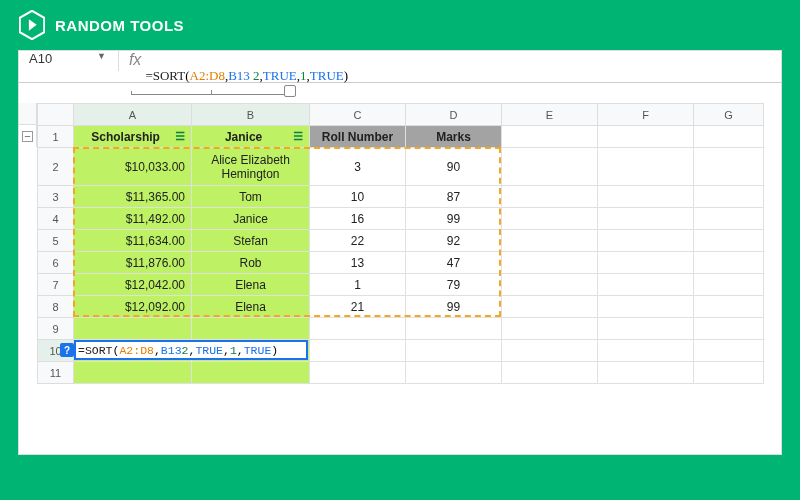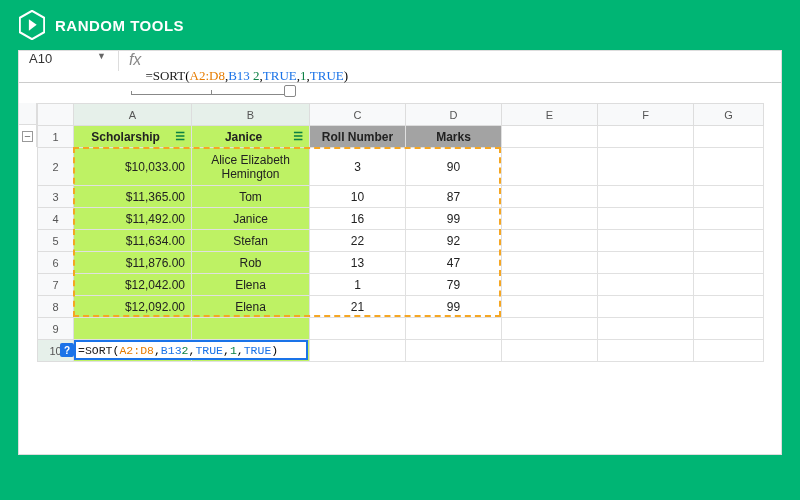--- a/index.html
+++ b/index.html
@@ -203,20 +203,30 @@
       <tr>
         <td class="rowh sel">10</td>
         <td class="cell selcol"></td>
             <td class="cell selcol"></td>
             <td class="cell"></td>
             <td class="cell"></td>
             <td class="cell"></td>
             <td class="cell"></td>
             <td class="cell"></td>
       </tr>
+      <tr>
+        <td class="rowh">11</td>
+        <td class="cell selcol"></td>
+            <td class="cell selcol"></td>
+            <td class="cell"></td>
+            <td class="cell"></td>
+            <td class="cell"></td>
+            <td class="cell"></td>
+            <td class="cell"></td>
+      </tr>
     </tbody>
       </table>
   </div>
 
   <div class="dashed-sel" style="left:54px; top:96px; width:428px; height:170px;"></div>
 
   <div class="hint-q" style="left:41px; top:292px;">
       <span>?</span>
     </div>
   <div class="active-cell formula-cell" style="left:55px; top:289px; width:234px; height:20px;">

